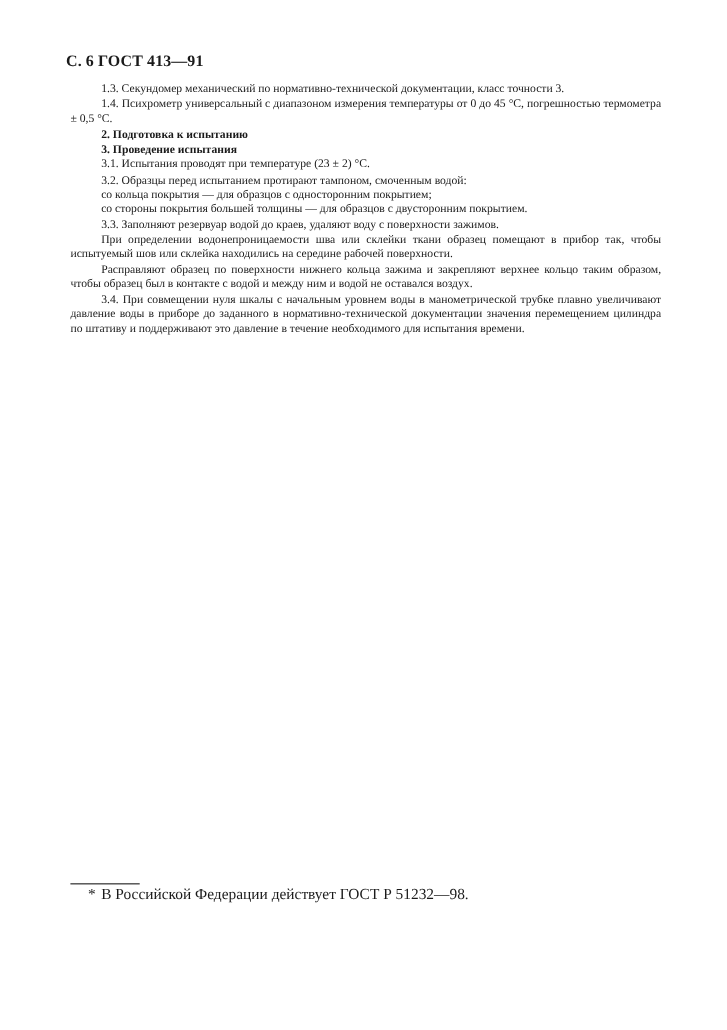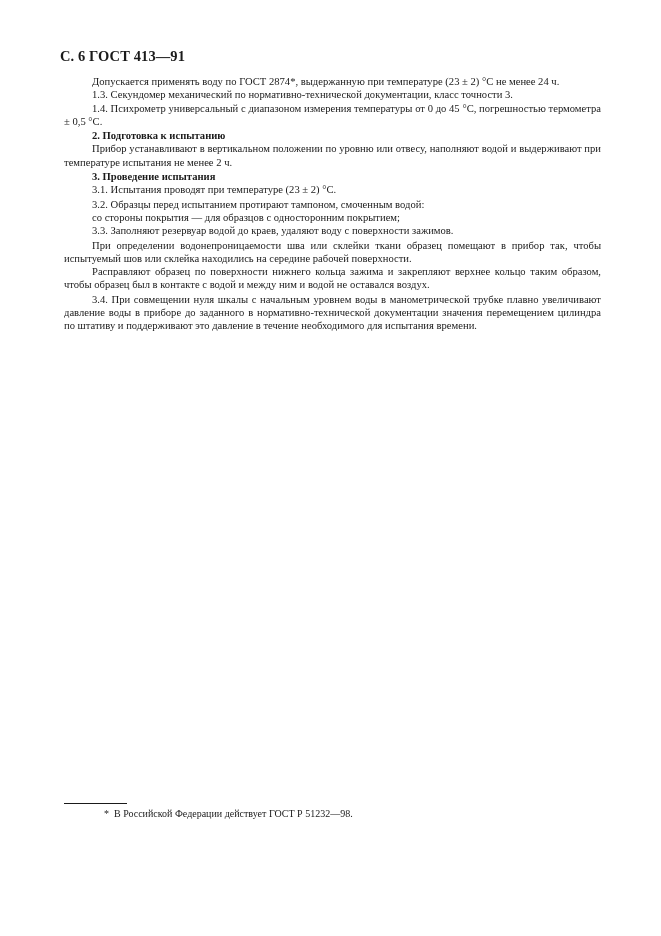--- a/index.html
+++ b/index.html
@@ -18,40 +18,39 @@
   }
   .p { text-align: justify; text-align-last: left; margin: 0; }
   .indent { text-indent: 28px; }
   .bold { font-weight: bold; }
   .gap { margin-top: 1px; }
   .footnote-line {
     position: absolute; left: 64px; top: 803px; width: 63px; height: 0;
     border-top: 1px solid #1a1a1a;
   }
   .footnote {
-    position: absolute; left: 104px; top: 807px;
-    font-size: 10px; line-height: 13px;
+    position: absolute; left: 80px; top: 807px;
+    font-size: 14px; line-height: 13px;
   }
   .fn-mark { margin-right: 5px; }
 </style>
 </head>
 <body>
 
 <div class="header">С. 6 ГОСТ 413—91</div>
 
 <div class="content">
-  <p class="p indent">Допускается применять воду по ГОСТ 2874*, выдержанную при температуре (23 ± 2) °С не менее 24 ч.</p>
   <p class="p indent">1.3. Секундомер механический по нормативно-технической документации, класс точности 3.</p>
   <p class="p indent">1.4. Психрометр универсальный с диапазоном измерения температуры от 0 до 45 °С, погрешностью термометра ± 0,5 °С.</p>
   <p class="p indent bold gap">2. Подготовка к испытанию</p>
-  <p class="p indent">Прибор устанавливают в вертикальном положении по уровню или отвесу, наполняют водой и выдерживают при температуре испытания не менее 2 ч.</p>
   <p class="p indent bold gap">3. Проведение испытания</p>
   <p class="p indent">3.1. Испытания проводят при температуре (23 ± 2) °С.</p>
   <p class="p indent gap">3.2. Образцы перед испытанием протирают тампоном, смоченным водой:</p>
-  <p class="p indent">со стороны покрытия — для образцов с односторонним покрытием;</p>
+  <p class="p indent">со кольца покрытия — для образцов с односторонним покрытием;</p>
+  <p class="p indent">со стороны покрытия большей толщины — для образцов с двусторонним покрытием.</p>
   <p class="p indent">3.3. Заполняют резервуар водой до краев, удаляют воду с поверхности зажимов.</p>
   <p class="p indent gap">При определении водонепроницаемости шва или склейки ткани образец помещают в прибор так, чтобы испытуемый шов или склейка находились на середине рабочей поверхности.</p>
   <p class="p indent">Расправляют образец по поверхности нижнего кольца зажима и закрепляют верхнее кольцо таким образом, чтобы образец был в контакте с водой и между ним и водой не оставался воздух.</p>
   <p class="p indent gap">3.4. При совмещении нуля шкалы с начальным уровнем воды в манометрической трубке плавно увеличивают давление воды в приборе до заданного в нормативно-технической документации значения перемещением цилиндра по штативу и поддерживают это давление в течение необходимого для испытания времени.</p>
 </div>
 
 <div class="footnote-line"></div>
 <div class="footnote">
   <span class="fn-mark">*</span><span>В Российской Федерации действует ГОСТ Р 51232—98.</span>
 </div>

